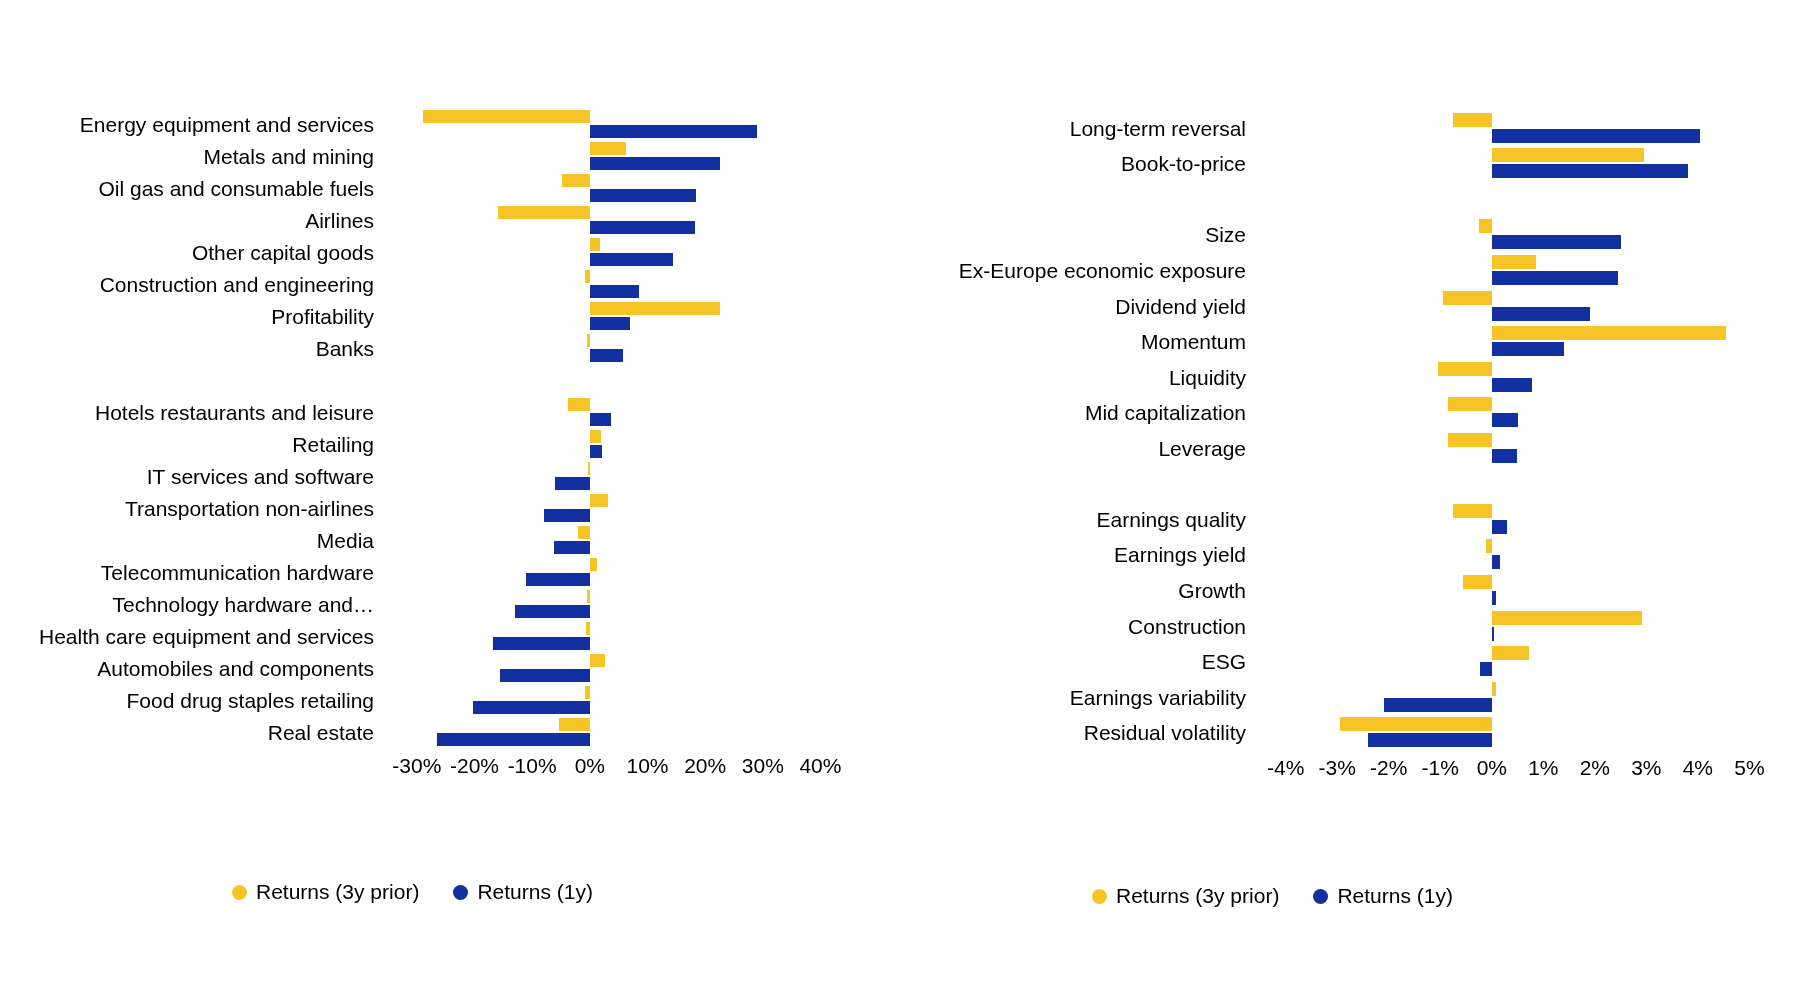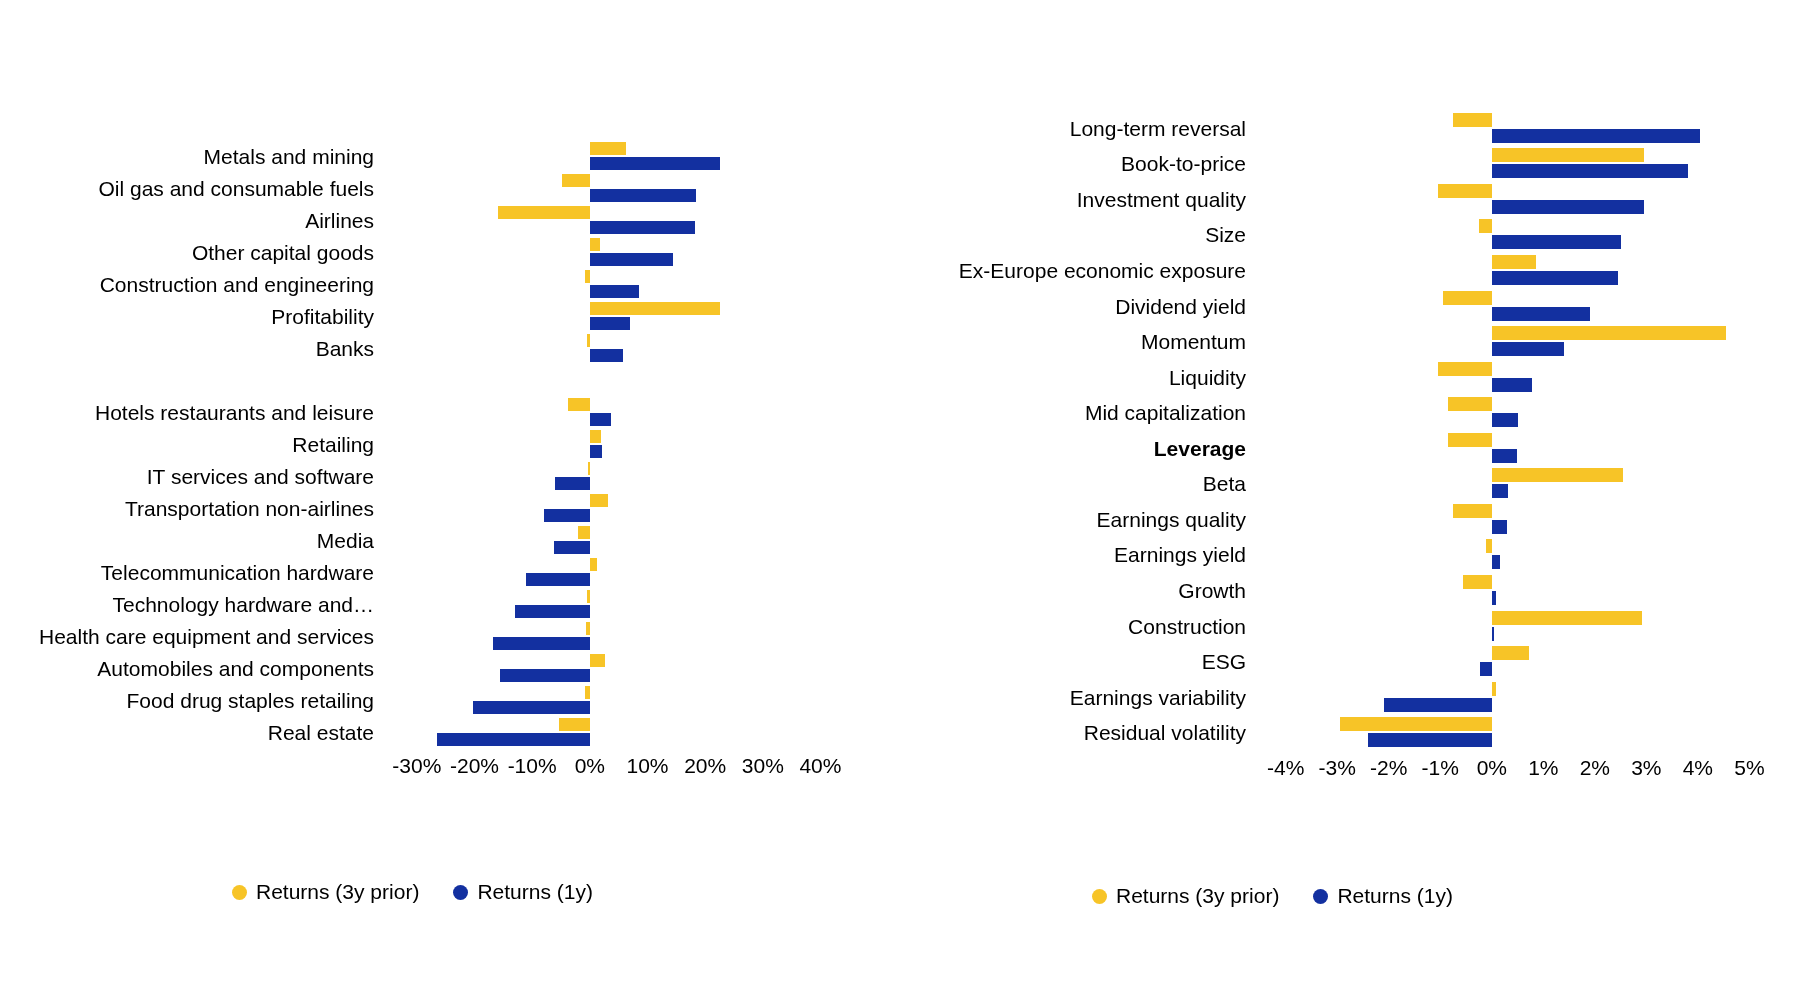--- a/index.html
+++ b/index.html
@@ -102,20 +102,25 @@
   #sectors-legend { left: 232px; top: 880px; }
   #factors-legend { left: 1092px; top: 884px; }
 </style>
 </head>
 <body>
 
 <div class="page">
 
   <div class="panel" id="panel-sectors">
     <div class="chart-area" id="sectors-chart">
+        <div class="row" style="position: absolute; left: 0px; top: 0px; height: 32px;">
+          <div class="row-label" style="right: 466px;">Energy equipment and services</div>
+          <div class="bar bar-prior" style="left: 422.597px; width: 167.221px; top: 2px; height: 13px;"></div>
+          <div class="bar bar-1y" style="left: 589.818px; width: 167.221px; top: 17px; height: 13px;"></div>
+        </div>
         <div class="row" style="position: absolute; left: 0px; top: 32px; height: 32px;">
           <div class="row-label" style="right: 466px;">Metals and mining</div>
           <div class="bar bar-prior" style="left: 589.818px; width: 36.3273px; top: 2px; height: 13px;"></div>
           <div class="bar bar-1y" style="left: 589.818px; width: 129.74px; top: 17px; height: 13px;"></div>
         </div>
         <div class="row" style="position: absolute; left: 0px; top: 64px; height: 32px;">
           <div class="row-label" style="right: 466px;">Oil gas and consumable fuels</div>
           <div class="bar bar-prior" style="left: 562.14px; width: 27.6779px; top: 2px; height: 13px;"></div>
           <div class="bar bar-1y" style="left: 589.818px; width: 106.675px; top: 17px; height: 13px;"></div>
         </div>
@@ -227,25 +232,20 @@
         <div class="row" style="position: absolute; left: 0px; top: 0px; height: 35.5556px;">
           <div class="row-label" style="right: 544px;">Long-term reversal</div>
           <div class="bar bar-prior" style="left: 553.182px; width: 38.6364px; top: 2.77778px; height: 14px;"></div>
           <div class="bar bar-1y" style="left: 591.818px; width: 208.636px; top: 18.7778px; height: 14px;"></div>
         </div>
         <div class="row" style="position: absolute; left: 0px; top: 35.5556px; height: 35.5556px;">
           <div class="row-label" style="right: 544px;">Book-to-price</div>
           <div class="bar bar-prior" style="left: 591.818px; width: 151.97px; top: 2.77778px; height: 14px;"></div>
           <div class="bar bar-1y" style="left: 591.818px; width: 195.758px; top: 18.7778px; height: 14px;"></div>
         </div>
-        <div class="row" style="position: absolute; left: 0px; top: 71.1111px; height: 35.5556px;">
-          <div class="row-label" style="right: 544px;">Investment quality</div>
-          <div class="bar bar-prior" style="left: 537.727px; width: 54.0909px; top: 2.77778px; height: 14px;"></div>
-          <div class="bar bar-1y" style="left: 591.818px; width: 151.97px; top: 18.7778px; height: 14px;"></div>
-        </div>
         <div class="row" style="position: absolute; left: 0px; top: 106.667px; height: 35.5556px;">
           <div class="row-label" style="right: 544px;">Size</div>
           <div class="bar bar-prior" style="left: 578.939px; width: 12.8788px; top: 2.77778px; height: 14px;"></div>
           <div class="bar bar-1y" style="left: 591.818px; width: 128.788px; top: 18.7778px; height: 14px;"></div>
         </div>
         <div class="row" style="position: absolute; left: 0px; top: 142.222px; height: 35.5556px;">
           <div class="row-label" style="right: 544px;">Ex-Europe economic exposure</div>
           <div class="bar bar-prior" style="left: 591.818px; width: 43.7879px; top: 2.77778px; height: 14px;"></div>
           <div class="bar bar-1y" style="left: 591.818px; width: 126.212px; top: 18.7778px; height: 14px;"></div>
         </div>
@@ -262,29 +262,24 @@
         <div class="row" style="position: absolute; left: 0px; top: 248.889px; height: 35.5556px;">
           <div class="row-label" style="right: 544px;">Liquidity</div>
           <div class="bar bar-prior" style="left: 537.727px; width: 54.0909px; top: 2.77778px; height: 14px;"></div>
           <div class="bar bar-1y" style="left: 591.818px; width: 40.1818px; top: 18.7778px; height: 14px;"></div>
         </div>
         <div class="row" style="position: absolute; left: 0px; top: 284.444px; height: 35.5556px;">
           <div class="row-label" style="right: 544px;">Mid capitalization</div>
           <div class="bar bar-prior" style="left: 548.03px; width: 43.7879px; top: 2.77778px; height: 14px;"></div>
           <div class="bar bar-1y" style="left: 591.818px; width: 25.7576px; top: 18.7778px; height: 14px;"></div>
         </div>
-        <div class="row" style="position: absolute; left: 0px; top: 320px; height: 35.5556px; font-weight: bold;">
+        <div class="row" style="position: absolute; left: 0px; top: 320px; height: 35.5556px;">
           <div class="row-label" style="right: 544px;">Leverage</div>
           <div class="bar bar-prior" style="left: 548.03px; width: 43.7879px; top: 2.77778px; height: 14px;"></div>
           <div class="bar bar-1y" style="left: 591.818px; width: 24.7273px; top: 18.7778px; height: 14px;"></div>
-        </div>
-        <div class="row" style="position: absolute; left: 0px; top: 355.556px; height: 35.5556px;">
-          <div class="row-label" style="right: 544px;">Beta</div>
-          <div class="bar bar-prior" style="left: 591.818px; width: 131.364px; top: 2.77778px; height: 14px;"></div>
-          <div class="bar bar-1y" style="left: 591.818px; width: 16.4848px; top: 18.7778px; height: 14px;"></div>
         </div>
         <div class="row" style="position: absolute; left: 0px; top: 391.111px; height: 35.5556px;">
           <div class="row-label" style="right: 544px;">Earnings quality</div>
           <div class="bar bar-prior" style="left: 553.182px; width: 38.6364px; top: 2.77778px; height: 14px;"></div>
           <div class="bar bar-1y" style="left: 591.818px; width: 15.4545px; top: 18.7778px; height: 14px;"></div>
         </div>
         <div class="row" style="position: absolute; left: 0px; top: 426.667px; height: 35.5556px;">
           <div class="row-label" style="right: 544px;">Earnings yield</div>
           <div class="bar bar-prior" style="left: 585.636px; width: 6.18182px; top: 2.77778px; height: 14px;"></div>
           <div class="bar bar-1y" style="left: 591.818px; width: 7.72727px; top: 18.7778px; height: 14px;"></div>

